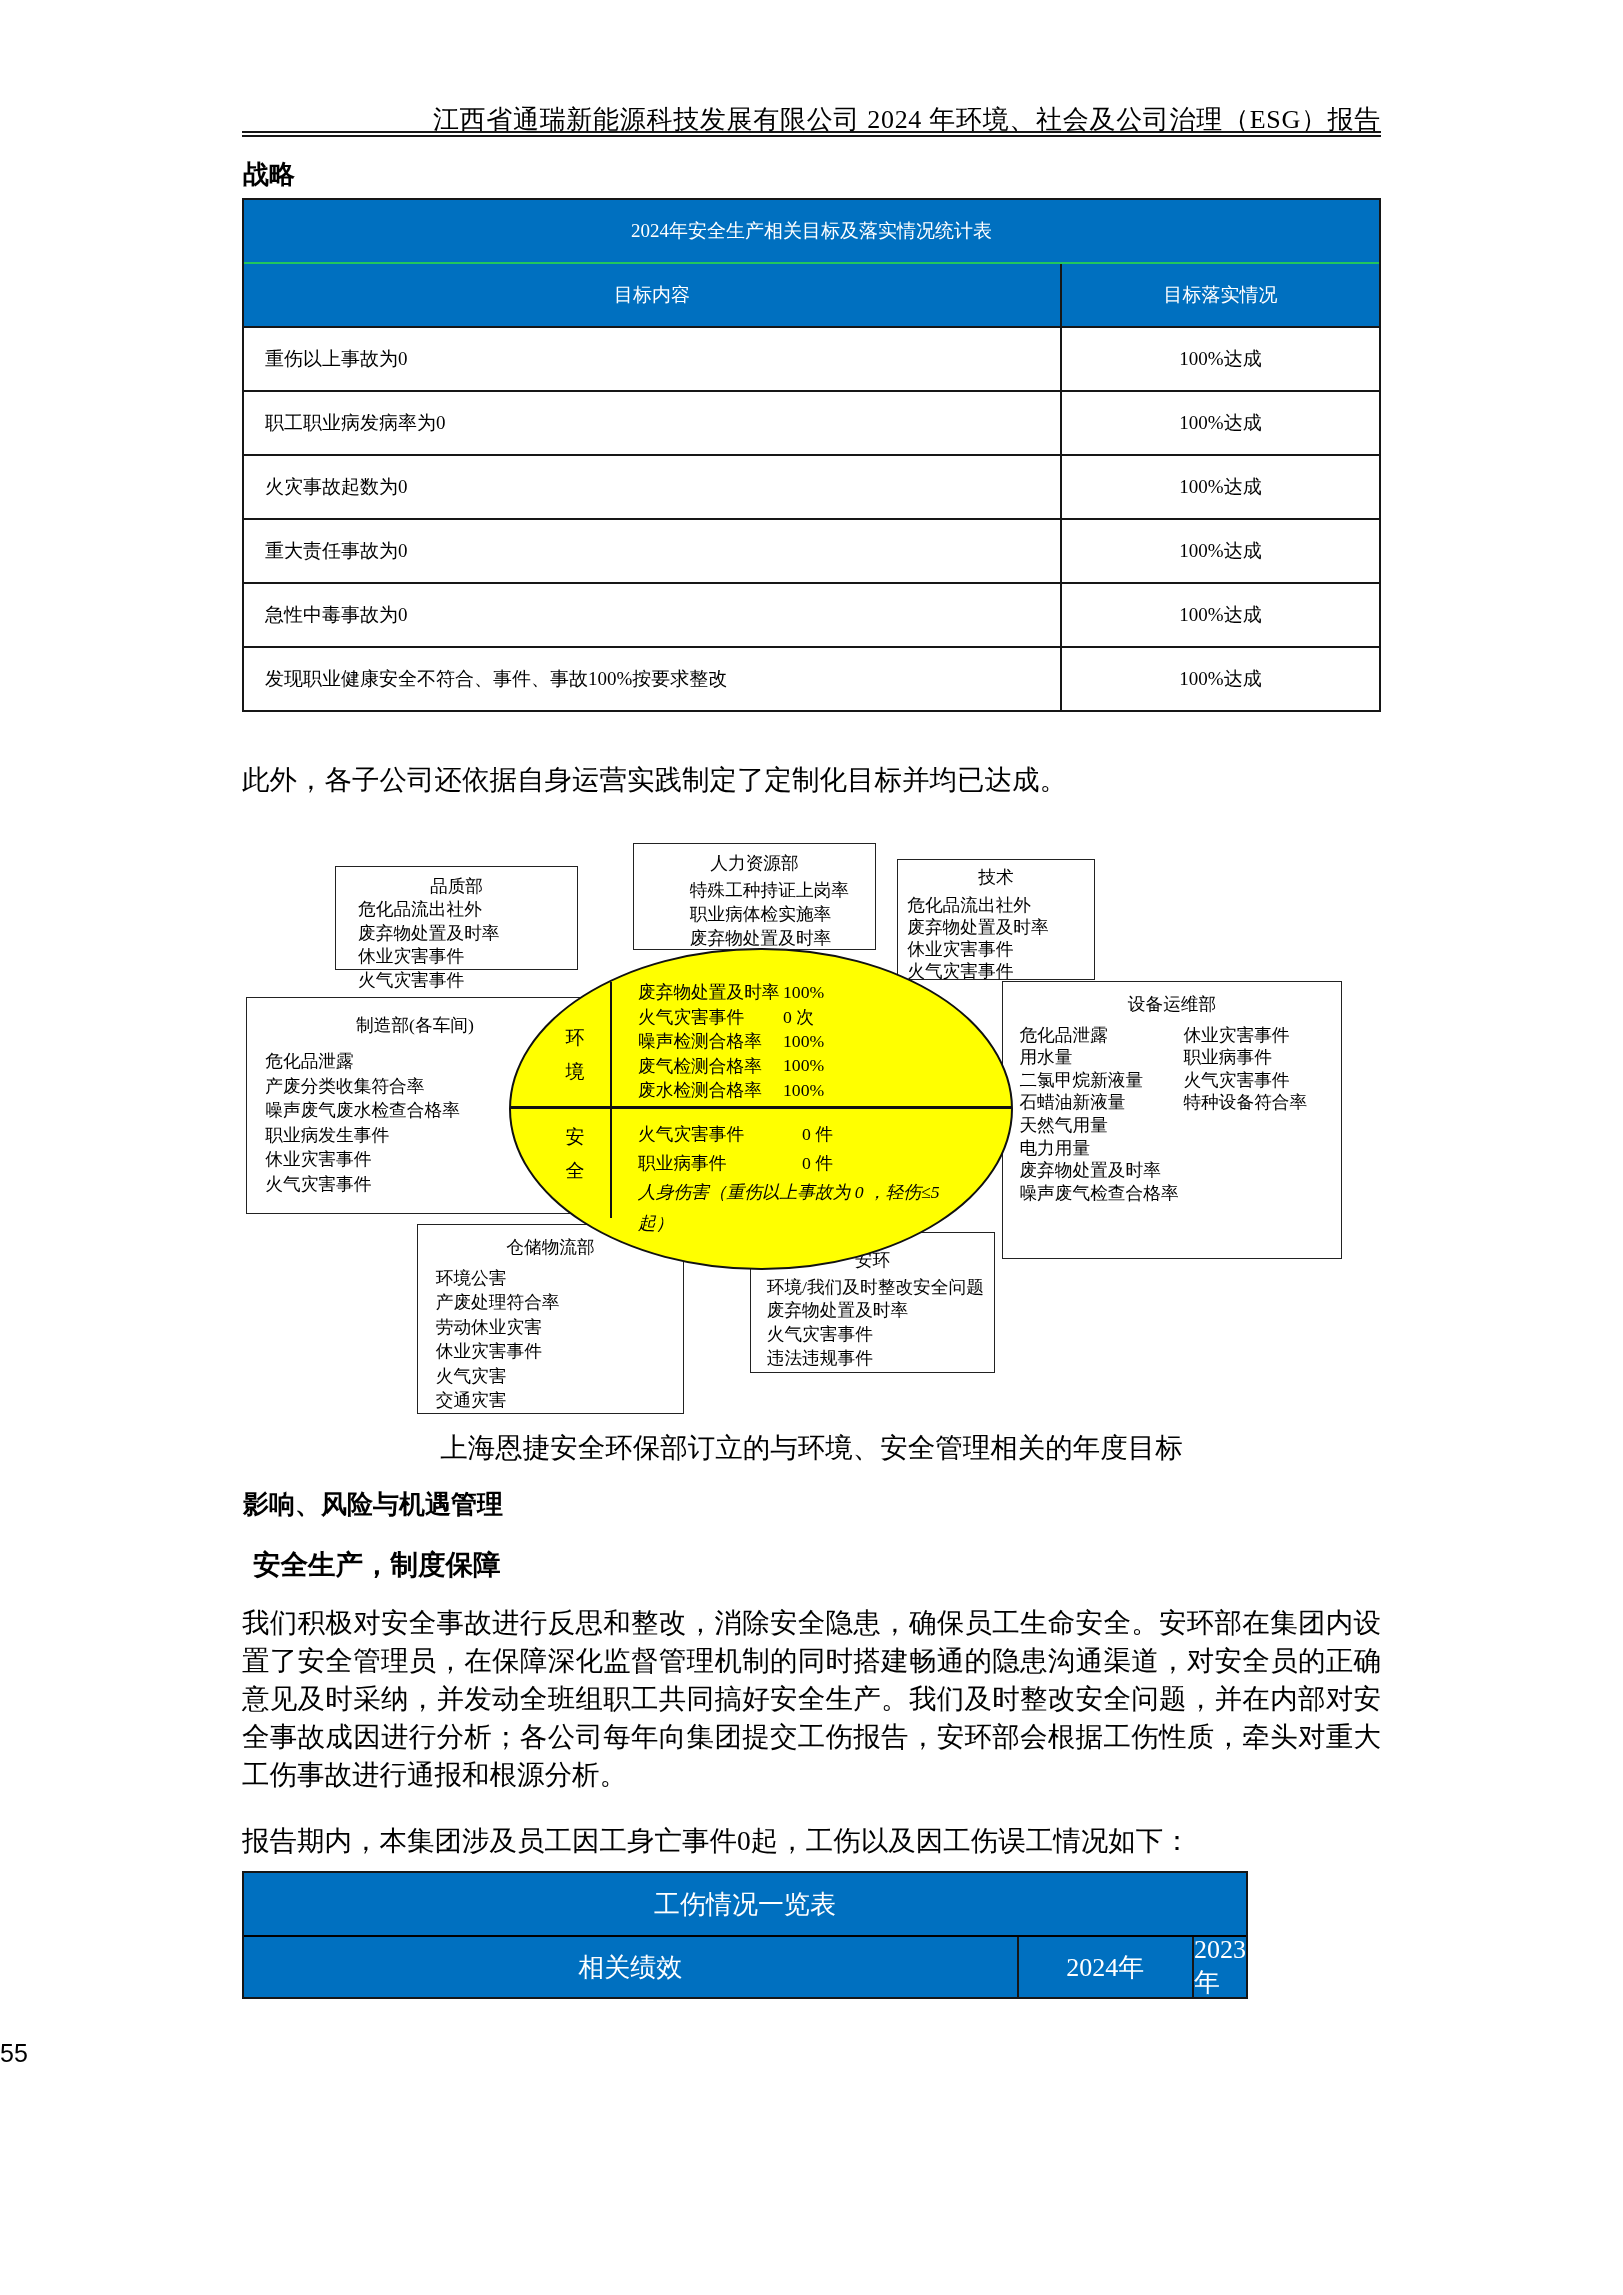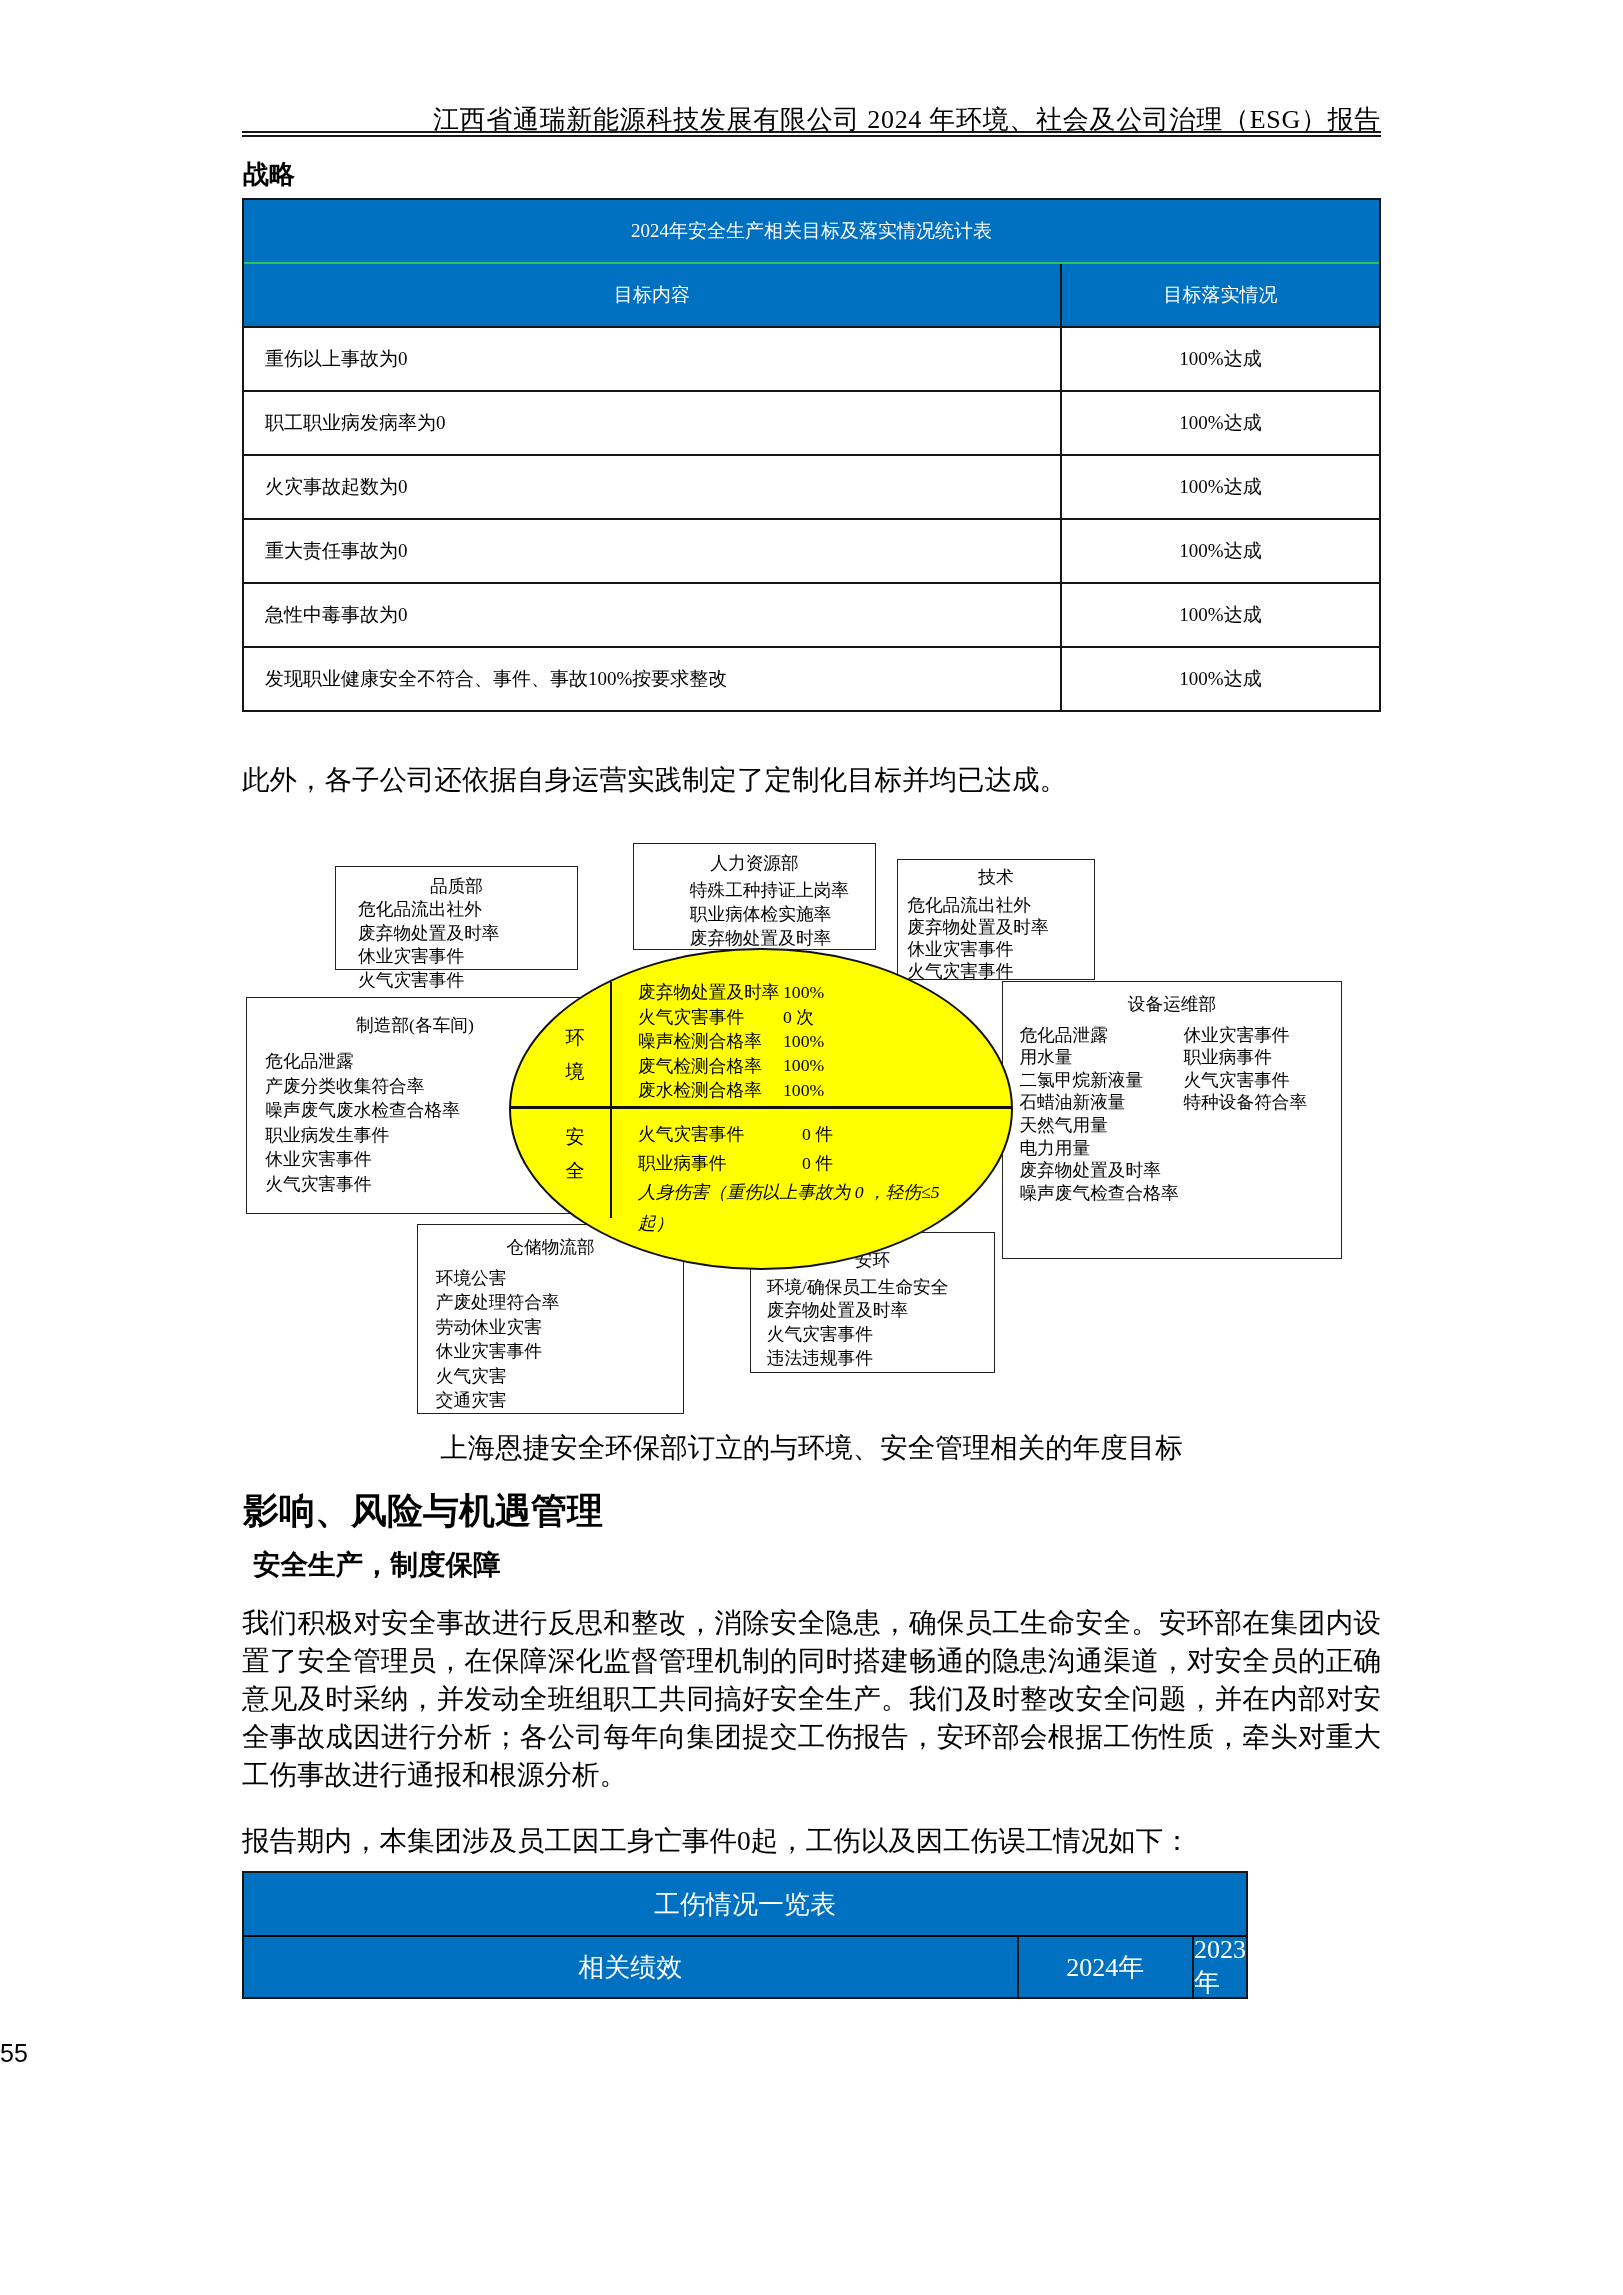--- a/index.html
+++ b/index.html
@@ -18,21 +18,21 @@
   .gt-row{height:62px;display:flex;border-top:2px solid #161616;background:#fff;}
   .gt-c1{width:816px;display:flex;align-items:center;box-sizing:border-box;}
   .gt-c2{flex:1;display:flex;align-items:center;justify-content:center;border-left:2px solid #161616;}
   .gt-head .gt-c1{justify-content:center;}
   .gt-row .gt-c1{padding-left:21px;}
 
   
   .para{position:absolute;left:242px;width:1139px;font-size:27.5px;line-height:38px;}
   .para-custom{top:761px;}
   .diagram-caption{position:absolute;left:242px;top:1430px;width:1139px;text-align:center;font-size:27.5px;}
-  .impact-heading{position:absolute;left:243px;top:1487px;font-size:36px;font-weight:bold;}
+  .impact-heading{position:absolute;left:243px;top:1487px;font-size:26px;font-weight:bold;}
   .safety-subheading{position:absolute;left:253px;top:1547px;font-size:27.5px;font-weight:bold;}
   .para-main{top:1604px;text-align:justify;}
   .para-injury{top:1822px;}
 
   
   .dbox{position:absolute;background:#fff;border:1.3px solid #222;box-sizing:border-box;font-size:17.7px;z-index:1;}
   .dbox-title{text-align:center;}
   .dbox ul{list-style:none;margin:0;padding:0;}
   .box-quality{left:335px;top:866px;width:243px;height:104px;padding:7.9px 0 0 22px;}
   .box-quality .dbox-title{line-height:22px;margin:0 22px 1.3px 0;}
@@ -215,21 +215,21 @@
         <li>休业灾害事件</li>
         <li>火气灾害</li>
         <li>交通灾害</li>
       </ul>
   </div>
 
   <div class="dbox box-ehs">
     <div class="dbox-title">安环</div>
     <ul>
 
-    <li>环境/确保员工生命安全</li>
+    <li>环境/我们及时整改安全问题</li>
         <li>废弃物处置及时率</li>
         <li>火气灾害事件</li>
         <li>违法违规事件</li>
       </ul>
   </div>
 
   <div class="ellipse"></div>
   <div class="vline"></div>
   <div class="hline"></div>
   <div class="dim-label dim-env">环境</div>

